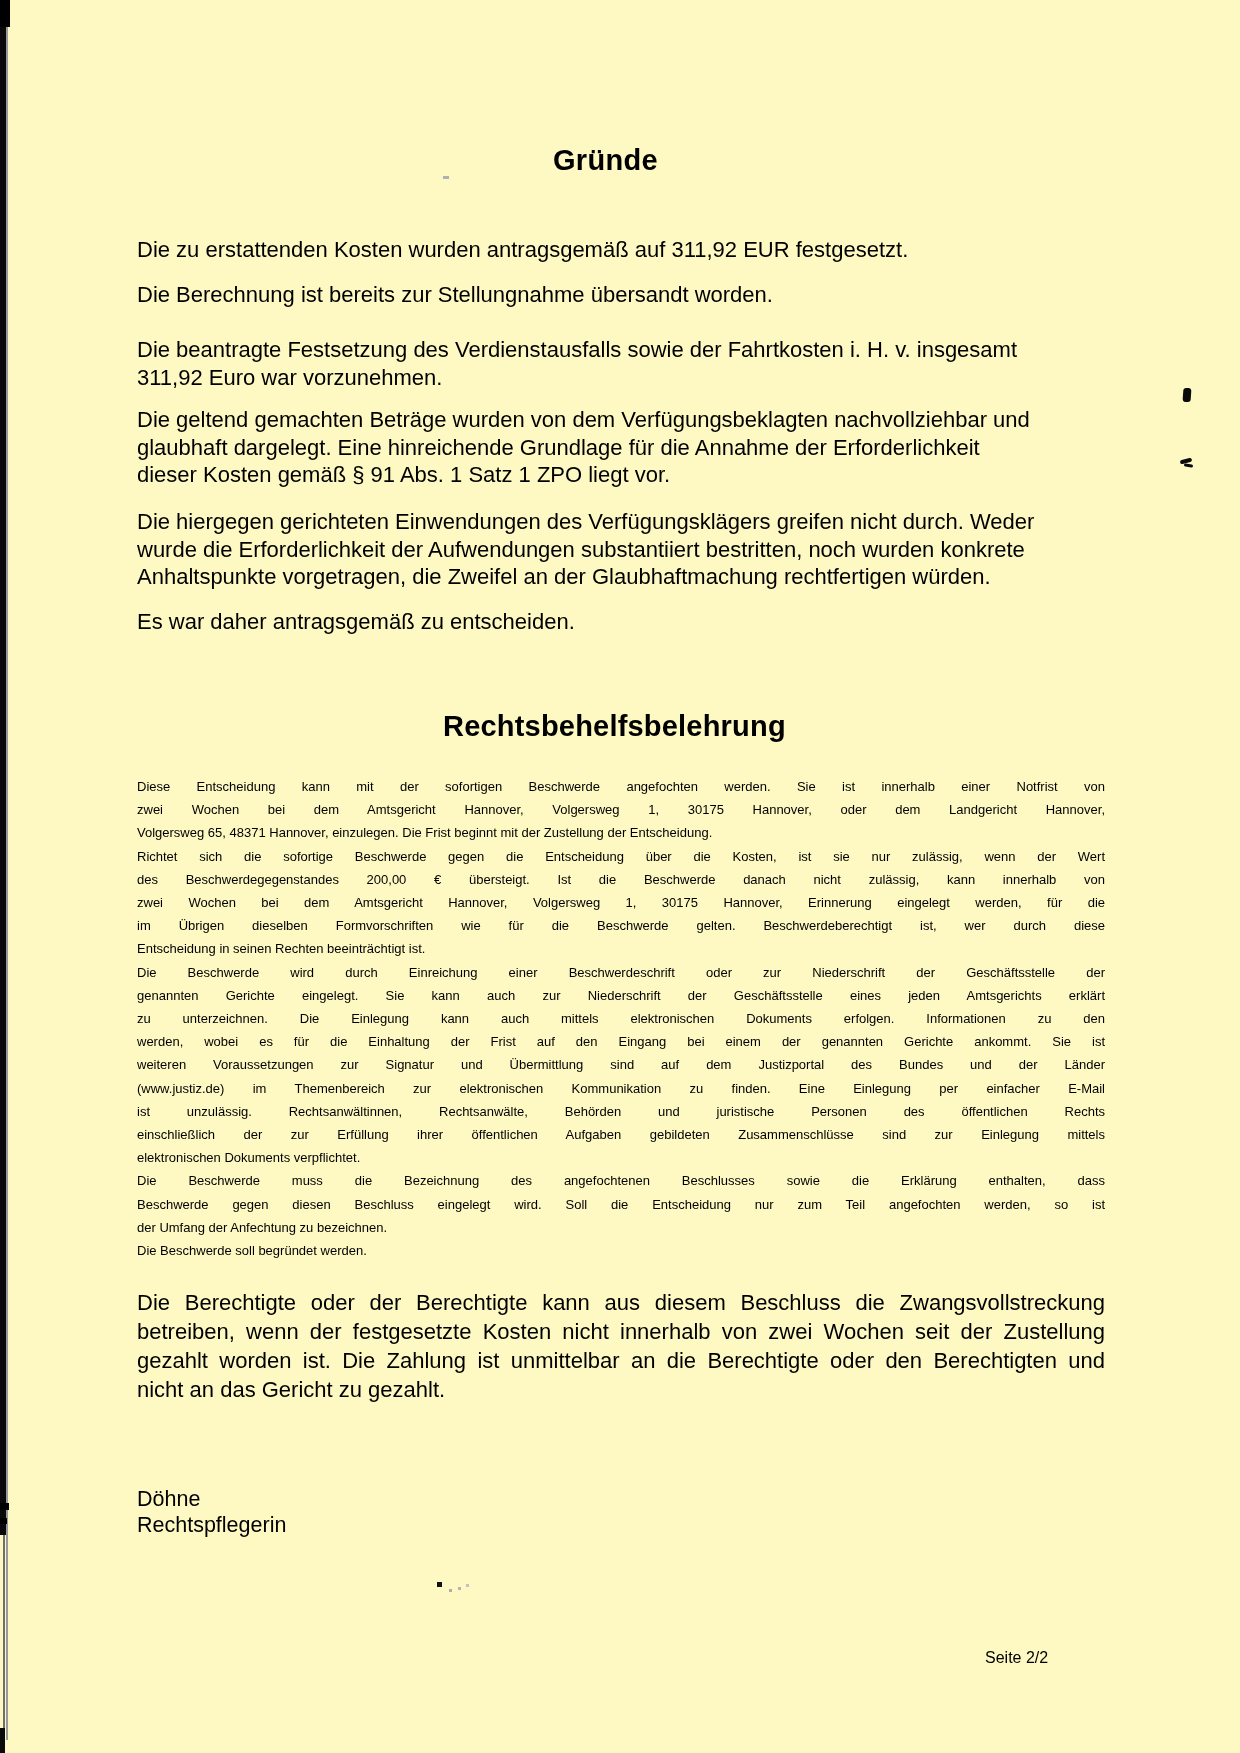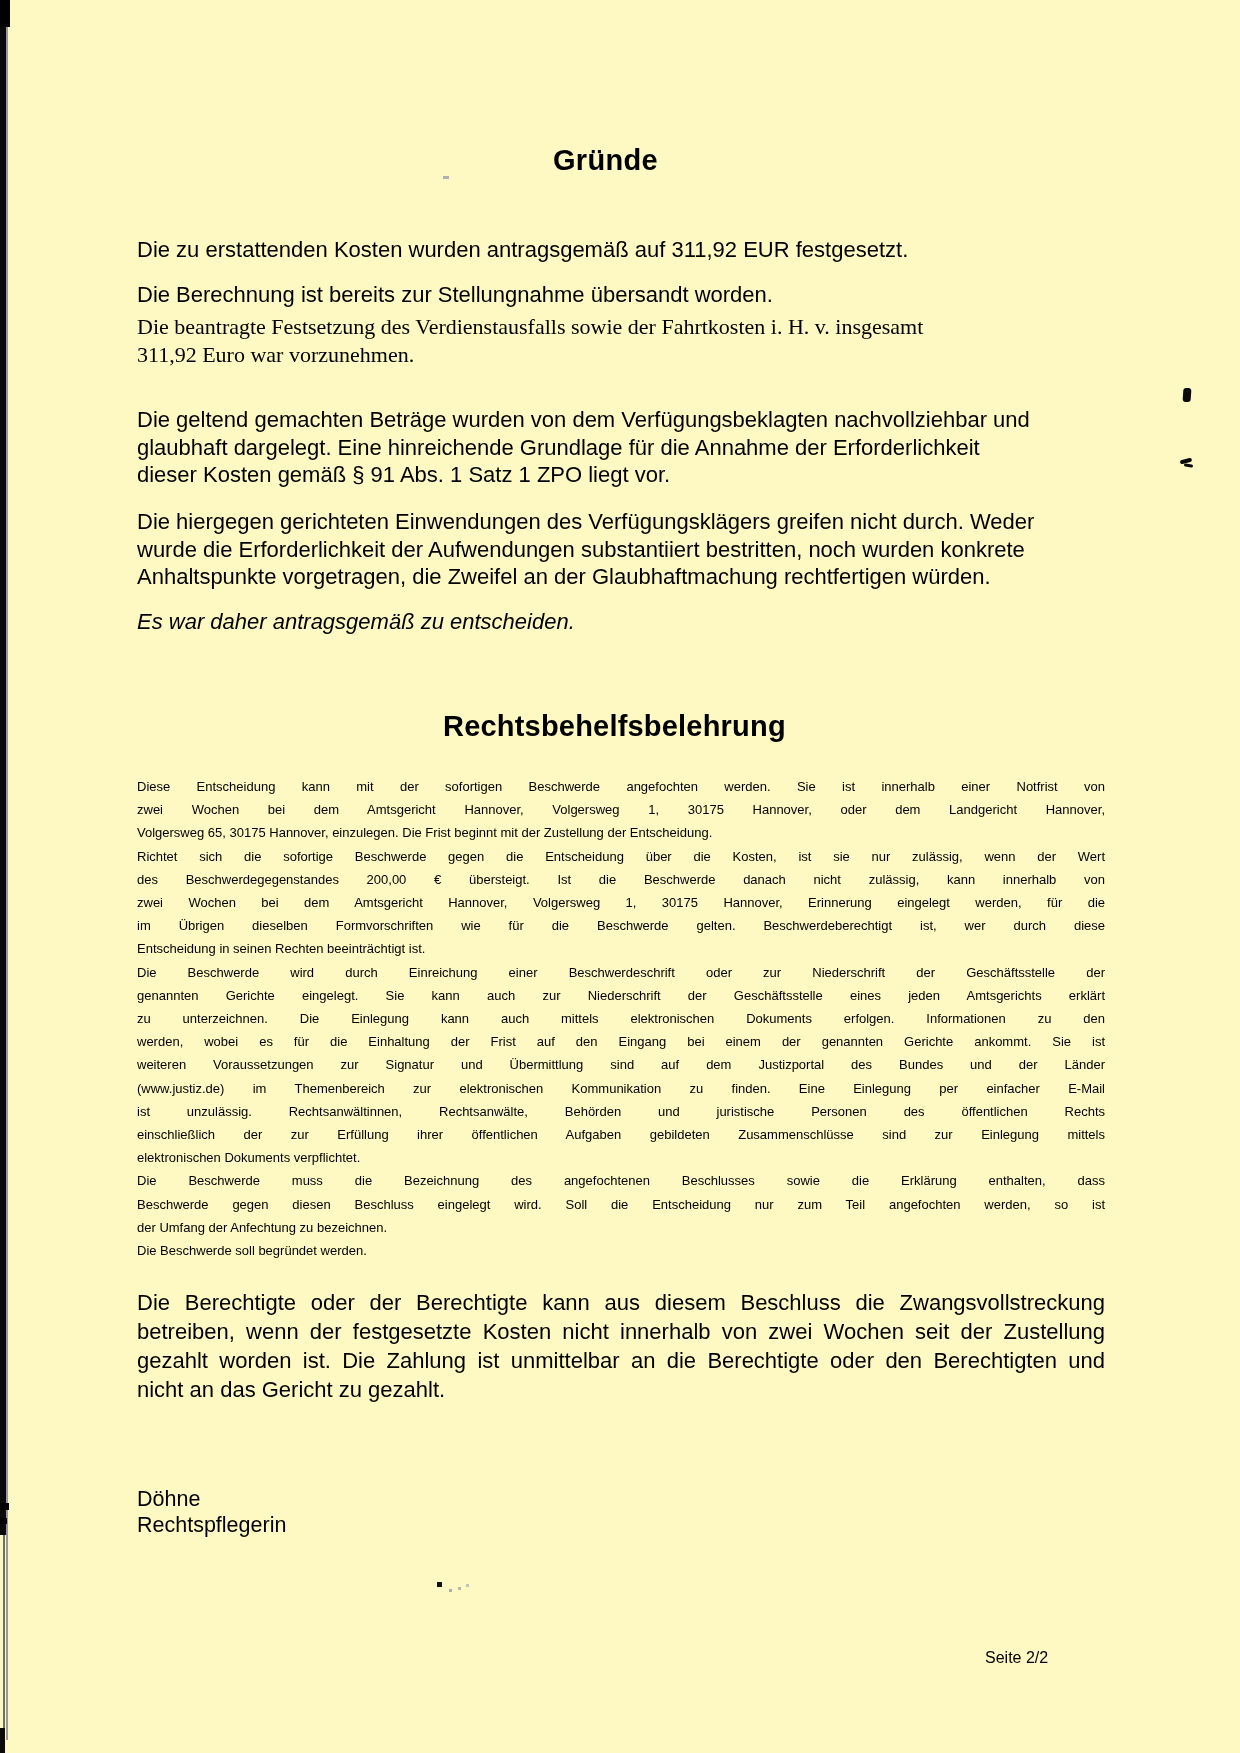--- a/index.html
+++ b/index.html
@@ -49,24 +49,24 @@
   }
 
   
   .body-par {
     left: 137px; width: 975px;
     font-size: 22px; line-height: 27.5px;
     white-space: pre-line;
   }
   .p1 { top: 236px; }
   .p2 { top: 281px; }
-  .p3 { top: 313px; font-family: Liberation Serif, serif; }
+  .p3 { top: 336px; }
   .p4 { top: 406px; }
   .p5 { top: 508px; }
-  .p6 { top: 608px; font-style: italic; }
+  .p6 { top: 608px; }
 
   
   .remedy-block {
     left: 137px; top: 775px; width: 968px;
     font-size: 13px;
   }
   .remedy-block .line { line-height: 23.2px; white-space: nowrap; }
   .remedy-block .line.just { white-space: normal; text-align: justify; text-align-last: justify; }
 
   
@@ -125,21 +125,21 @@
   <div class="abs body-par p5">Die hiergegen gerichteten Einwendungen des Verfügungsklägers greifen nicht durch. Weder
 wurde die Erforderlichkeit der Aufwendungen substantiiert bestritten, noch wurden konkrete
 Anhaltspunkte vorgetragen, die Zweifel an der Glaubhaftmachung rechtfertigen würden.</div>
   <div class="abs body-par p6">Es war daher antragsgemäß zu entscheiden.</div>
 
   <div class="abs h-remedy">Rechtsbehelfsbelehrung</div>
 
   <div class="abs remedy-block">
     <div class="line just">Diese Entscheidung kann mit der sofortigen Beschwerde angefochten werden. Sie ist innerhalb einer Notfrist von</div>
       <div class="line just">zwei Wochen bei dem Amtsgericht Hannover, Volgersweg 1, 30175 Hannover, oder dem Landgericht Hannover,</div>
-      <div class="line">Volgersweg 65, 30175 Hannover, einzulegen. Die Frist beginnt mit der Zustellung der Entscheidung.</div>
+      <div class="line">Volgersweg 65, 48371 Hannover, einzulegen. Die Frist beginnt mit der Zustellung der Entscheidung.</div>
       <div class="line just">Richtet sich die sofortige Beschwerde gegen die Entscheidung über die Kosten, ist sie nur zulässig, wenn der Wert</div>
       <div class="line just">des Beschwerdegegenstandes 200,00 € übersteigt. Ist die Beschwerde danach nicht zulässig, kann innerhalb von</div>
       <div class="line just">zwei Wochen bei dem Amtsgericht Hannover, Volgersweg 1, 30175 Hannover, Erinnerung eingelegt werden, für die</div>
       <div class="line just">im Übrigen dieselben Formvorschriften wie für die Beschwerde gelten. Beschwerdeberechtigt ist, wer durch diese</div>
       <div class="line">Entscheidung in seinen Rechten beeinträchtigt ist.</div>
       <div class="line just">Die Beschwerde wird durch Einreichung einer Beschwerdeschrift oder zur Niederschrift der Geschäftsstelle der</div>
       <div class="line just">genannten Gerichte eingelegt. Sie kann auch zur Niederschrift der Geschäftsstelle eines jeden Amtsgerichts erklärt</div>
       <div class="line just">zu unterzeichnen. Die Einlegung kann auch mittels elektronischen Dokuments erfolgen. Informationen zu den</div>
       <div class="line just">werden, wobei es für die Einhaltung der Frist auf den Eingang bei einem der genannten Gerichte ankommt. Sie ist</div>
       <div class="line just">weiteren Voraussetzungen zur Signatur und Übermittlung sind auf dem Justizportal des Bundes und der Länder</div>

